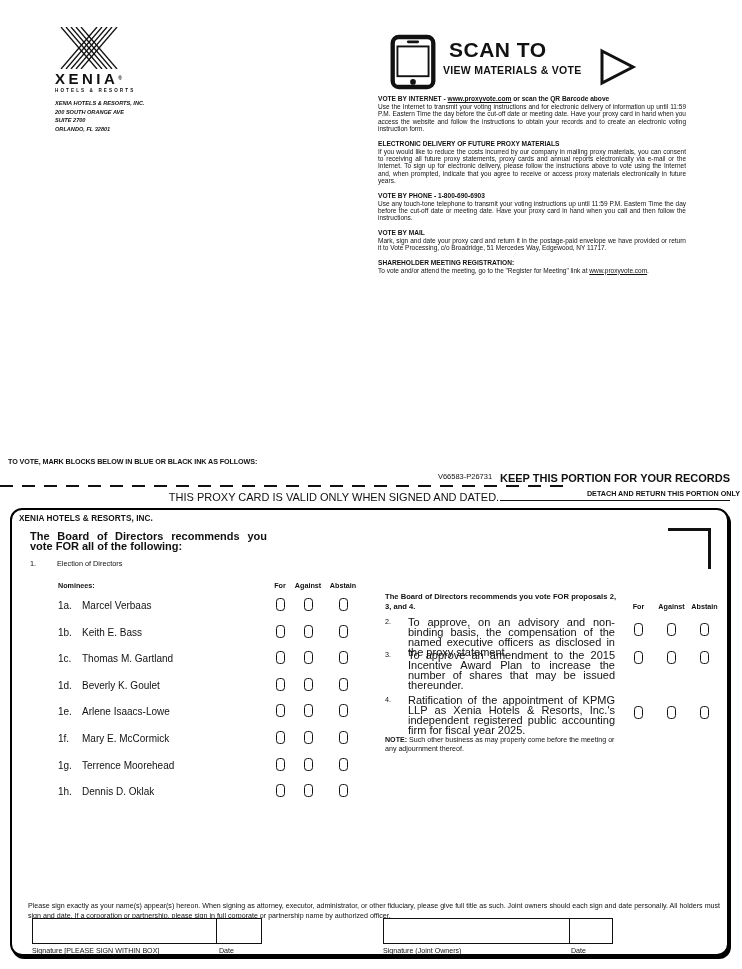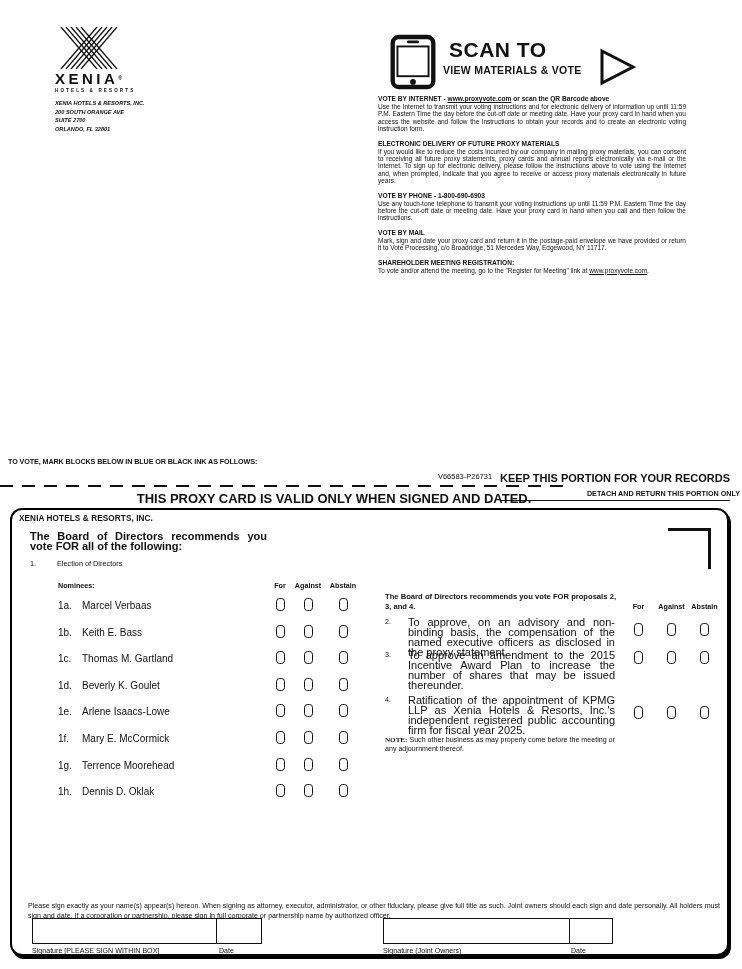--- a/index.html
+++ b/index.html
@@ -28,21 +28,21 @@
   .lnk{text-decoration:underline;font-weight:bold;color:#111;}
   .lnk2{text-decoration:underline;color:#111;}
 
   
   .mark-instr{position:absolute;left:8px;top:457px;font-size:7.2px;font-weight:600;letter-spacing:-.1px;}
   .ctrl-num{position:absolute;left:400px;top:472px;width:130px;text-align:center;font-size:7.5px;}
   .keep{position:absolute;right:12px;top:472px;font-size:11px;font-weight:600;border-bottom:1.8px solid #111;padding-bottom:16px;}
   .detach{position:absolute;right:2px;top:489px;font-size:7.2px;font-weight:600;}
   .dash-rule{position:absolute;left:0;top:485px;width:572px;height:2px;
              background:repeating-linear-gradient(90deg,#111 0 13px,transparent 13px 22px);}
-  .valid{position:absolute;left:0;top:491px;width:668px;text-align:center;font-size:13px;font-weight:bold;}
+  .valid{position:absolute;left:0;top:491px;width:668px;text-align:center;font-size:11px;font-weight:normal;}
 
   
   .card{position:absolute;left:10px;top:508px;width:715px;height:444px;background:#fff;
         border:2px solid #000;border-radius:12px;box-shadow:2px 3px 0 #000;}
   .company{position:absolute;left:7px;top:4px;font-size:8.2px;font-weight:bold;letter-spacing:.1px;}
   .corner{position:absolute;left:656px;top:18px;width:40px;height:38px;border-top:3px solid #111;border-right:3px solid #111;}
   .rec1{position:absolute;left:18px;top:22px;width:237px;font-size:11px;font-weight:bold;line-height:9.6px;text-align:justify;}
   .item1-num{position:absolute;left:18px;top:49px;font-size:7.3px;}
   .item1-label{position:absolute;left:45px;top:49px;font-size:7.3px;}
 
@@ -55,27 +55,27 @@
   .cb{display:inline-block;width:9px;height:13px;border:1.6px solid #111;border-radius:3.5px;
       background:#fff;box-sizing:border-box;justify-self:center;}
 
   .rec2{position:absolute;left:373px;top:82px;width:231px;font-size:7.6px;font-weight:bold;line-height:9.6px;text-align:justify;}
   .colhead2{display:grid;grid-template-columns:33px 33px 33px;position:absolute;left:610px;top:92px;}
   .colhead2 span{font-size:7.2px;font-weight:bold;text-align:center;}
   .cbrow{position:absolute;left:610px;display:grid;grid-template-columns:33px 33px 33px;justify-items:center;}
   .prop-num{position:absolute;left:373px;font-size:7.2px;}
   .prop-text{position:absolute;left:396px;width:207px;font-size:11px;line-height:10.1px;text-align:justify;}
   .note{position:absolute;left:373px;top:226px;width:240px;font-size:7.1px;line-height:9.4px;}
-  .note b{font-weight:bold;font-family:Liberation Serif, serif;}
+  .note b{font-weight:bold;}
 
   .fineprint{position:absolute;left:16px;top:360px;width:692px;font-size:7.1px;line-height:9.6px;text-align:justify;margin-top:32px;}
   .sigbox{position:absolute;top:408px;width:230px;height:26px;border:1.5px solid #111;box-sizing:border-box;background:#fff;}
   .sb1{left:20px;} .sb2{left:371px;}
   .sig-divider{position:absolute;top:0;bottom:0;border-left:1.5px solid #111;}
-  .siglabel{position:absolute;top:437px;font-size:7.1px;text-decoration:underline;}
+  .siglabel{position:absolute;top:437px;font-size:7.1px;}
 </style>
 </head>
 <body>
 
 <div class="page">
 
   <div class="logo">
     <span>
       <svg width="62" height="42" viewBox="0 0 60 42">
         <g stroke="#111" stroke-width="1.3" fill="none">

